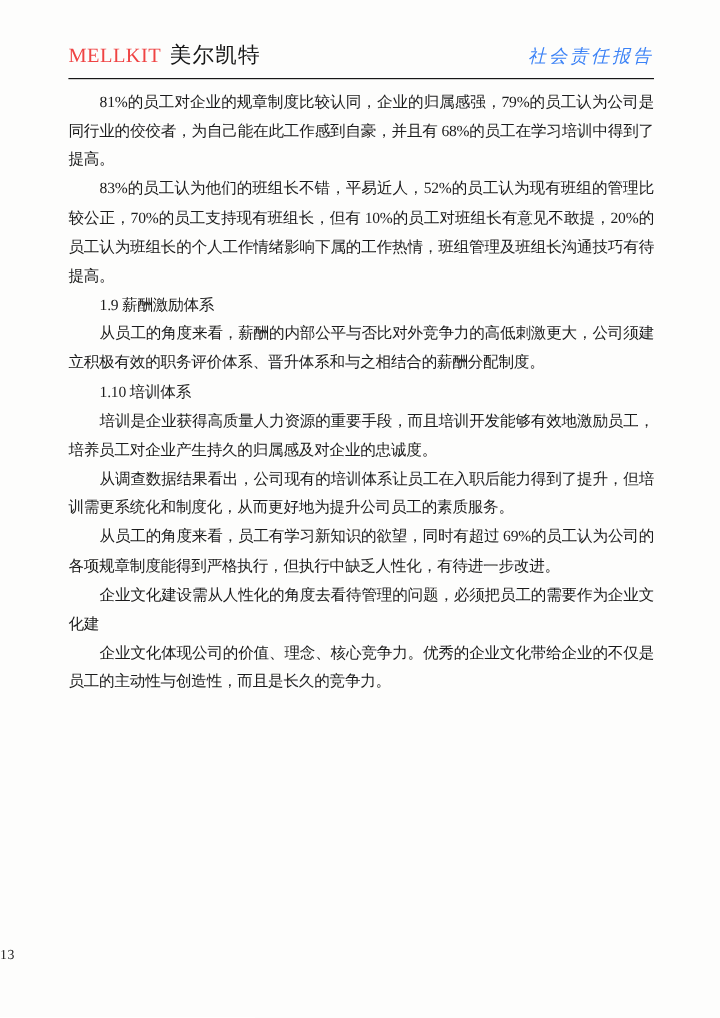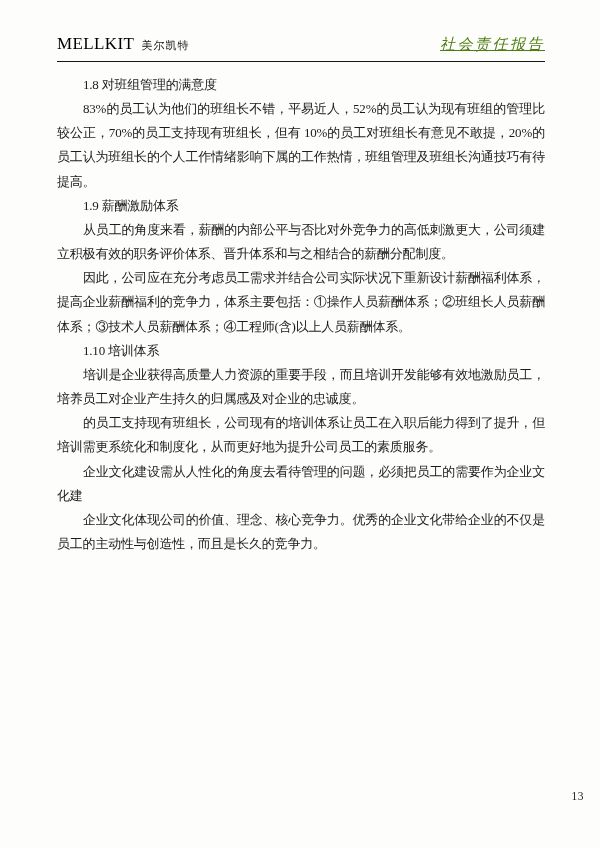--- a/index.html
+++ b/index.html
@@ -31,32 +31,31 @@
     display: flex;
     align-items: baseline;
     white-space: nowrap;
   }
   .logo-latin {
     font-size: 17px;
     letter-spacing: 0.4px;
     font-weight: normal;
   }
   .logo-cjk {
-    font-size: 11px;
+    font-size: 18px;
     color: #181818;
     margin-left: 7px;
     letter-spacing: 1px;
   }
   .report-title {
     font-size: 15px;
     font-style: italic;
-    color: #4d7c0f;
+    color: #3b82f6;
     letter-spacing: 2.5px;
     white-space: nowrap;
-    text-decoration: underline;
   }
   
   .content {
     position: absolute;
     left: 57px;
     right: 55px;
     top: 73px;
     font-size: 13px;
     line-height: 24.15px;
     letter-spacing: -0.2px;
@@ -71,50 +70,50 @@
   }
   .block.heading {
     text-align: left;
   }
   
   .footer {
     position: absolute;
     left: 0;
     right: 16px;
     top: 786px;
-    text-align: right;
+    text-align: left;
   }
   .page-number {
     font-size: 11.5px;
     color: #222222;
     letter-spacing: 0.5px;
   }
 </style>
 </head>
 <body>
 
 <div class="page">
 
   <div class="header">
     <div class="logo">
-      <span class="logo-latin" style="color: #000000;">MELLKIT</span>
+      <span class="logo-latin" style="color: #ef4444;">MELLKIT</span>
       <span class="logo-cjk">美尔凯特</span>
     </div>
     <div class="report-title">社会责任报告</div>
   </div>
 
   <div class="content" id="content-blocks">
-      <p class="block heading">1.8 对班组管理的满意度</p>
+      <p class="block paragraph">81%的员工对企业的规章制度比较认同，企业的归属感强，79%的员工认为公司是同行业的佼佼者，为自己能在此工作感到自豪，并且有 68%的员工在学习培训中得到了提高。</p>
       <p class="block paragraph">83%的员工认为他们的班组长不错，平易近人，52%的员工认为现有班组的管理比较公正，70%的员工支持现有班组长，但有 10%的员工对班组长有意见不敢提，20%的员工认为班组长的个人工作情绪影响下属的工作热情，班组管理及班组长沟通技巧有待提高。</p>
       <p class="block heading">1.9 薪酬激励体系</p>
       <p class="block paragraph">从员工的角度来看，薪酬的内部公平与否比对外竞争力的高低刺激更大，公司须建立积极有效的职务评价体系、晋升体系和与之相结合的薪酬分配制度。</p>
-      <p class="block paragraph">因此，公司应在充分考虑员工需求并结合公司实际状况下重新设计薪酬福利体系，提高企业薪酬福利的竞争力，体系主要包括：①操作人员薪酬体系；②班组长人员薪酬体系；③技术人员薪酬体系；④工程师(含)以上人员薪酬体系。</p>
       <p class="block heading">1.10 培训体系</p>
       <p class="block paragraph">培训是企业获得高质量人力资源的重要手段，而且培训开发能够有效地激励员工，培养员工对企业产生持久的归属感及对企业的忠诚度。</p>
-      <p class="block paragraph">的员工支持现有班组长，公司现有的培训体系让员工在入职后能力得到了提升，但培训需更系统化和制度化，从而更好地为提升公司员工的素质服务。</p>
+      <p class="block paragraph">从调查数据结果看出，公司现有的培训体系让员工在入职后能力得到了提升，但培训需更系统化和制度化，从而更好地为提升公司员工的素质服务。</p>
+      <p class="block paragraph">从员工的角度来看，员工有学习新知识的欲望，同时有超过 69%的员工认为公司的各项规章制度能得到严格执行，但执行中缺乏人性化，有待进一步改进。</p>
       <p class="block paragraph">企业文化建设需从人性化的角度去看待管理的问题，必须把员工的需要作为企业文化建</p>
       <p class="block paragraph">企业文化体现公司的价值、理念、核心竞争力。优秀的企业文化带给企业的不仅是员工的主动性与创造性，而且是长久的竞争力。</p>
     </div>
 
   <div class="footer">
     <span class="page-number">13</span>
   </div>
 
 </div>
 

